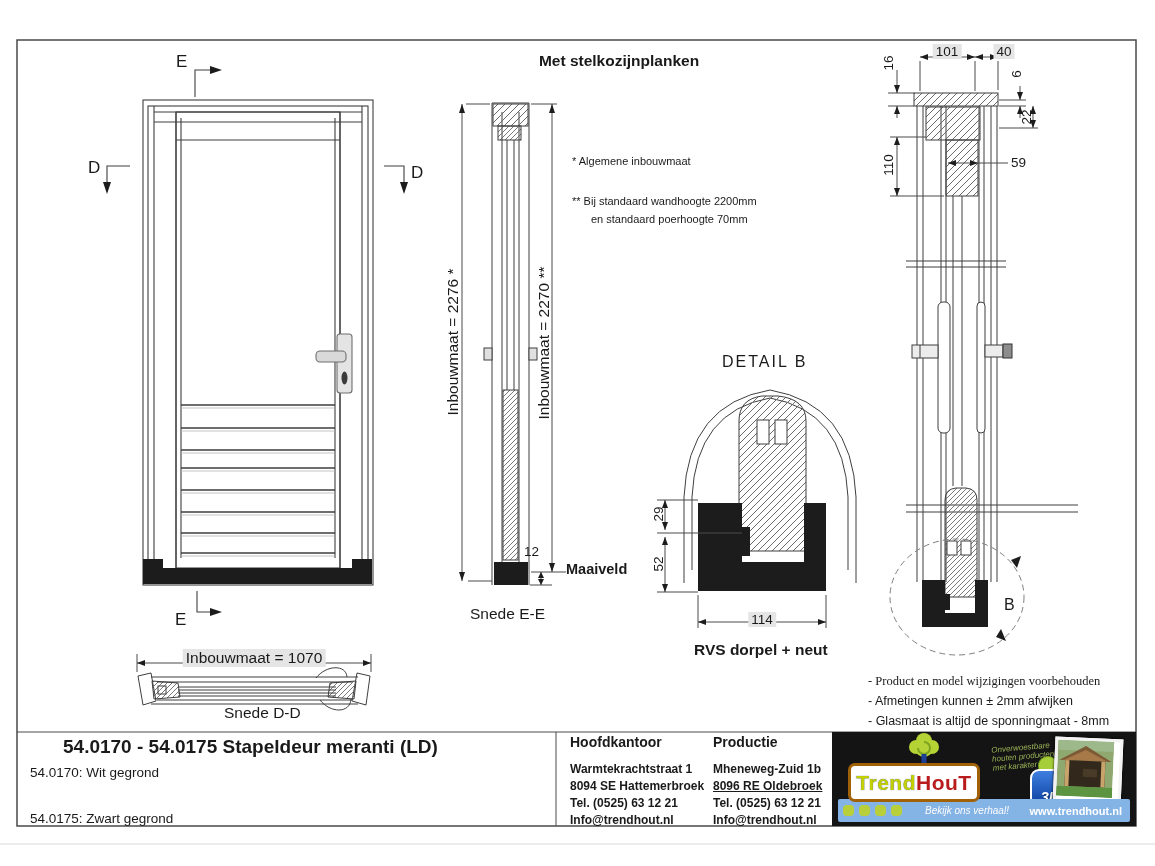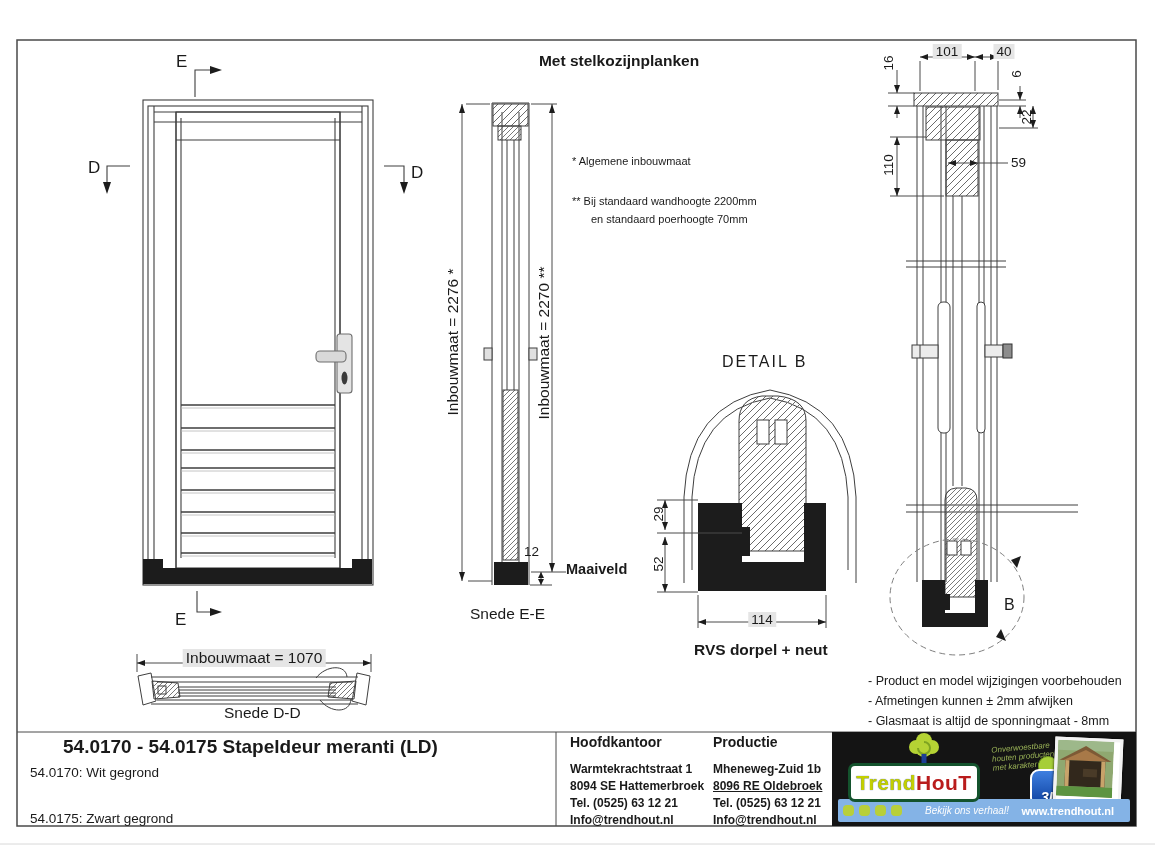--- a/index.html
+++ b/index.html
@@ -17,39 +17,39 @@
   .note{font-size:11px;text-align:right;}
   .remark{font-size:12.5px;}
   
   #titleblock-title{position:absolute;left:30px;top:736px;font-size:19px;font-weight:bold;z-index:3;margin-left:33px;}
   .variant{position:absolute;left:30px;font-size:13.5px;z-index:3;}
   .addr-h{position:absolute;top:734px;font-size:14px;font-weight:bold;z-index:3;}
   .addr-l{position:absolute;font-size:12px;font-weight:bold;z-index:3;}
   
   #brand{position:absolute;left:832px;top:732px;width:304px;height:94px;background:#141414;z-index:4;}
   #logo-box{position:absolute;left:16px;top:31px;width:126px;height:33px;background:#fff;
-    border:3px solid #14532d;border-radius:7px;display:flex;align-items:center;justify-content:center;
+    border:3px solid #a16207;border-radius:7px;display:flex;align-items:center;justify-content:center;
     font-size:21px;font-weight:bold;letter-spacing:0.5px;z-index:2;}
   #logo-box .y{color:#c3cf00;text-shadow:0 0 1px #1c3f94;}
   #logo-box .n{color:#b91c1c;}
   #logo-tree{position:absolute;left:70px;top:-1px;z-index:1;}
   #tagline{position:absolute;left:160px;top:11px;color:#9ab357;font-style:italic;font-size:8px;
     line-height:9px;transform:rotate(-5deg);}
   #badge3d{position:absolute;left:198px;top:37px;width:36px;height:34px;border:2px solid #fff;border-radius:9px;
     background:linear-gradient(180deg,#3f7fe0,#0b3f9e);display:flex;align-items:flex-end;justify-content:center;
     color:#fff;font-weight:bold;font-size:15px;font-style:italic;text-shadow:1px 1px 1px #062a66;}
   #badge-tree{position:absolute;left:206px;top:24px;width:18px;height:16px;background:#a6ce39;
     border-radius:50% 50% 40% 40%;border:1px solid #6d9421;}
   #photo{position:absolute;left:222px;top:6px;width:62px;height:62px;background:#fff;border:3px solid #f2f2f2;
     transform:rotate(2.5deg);box-shadow:0 0 3px #000;}
   #bluebar{position:absolute;left:6px;top:67px;width:292px;height:23px;background:#84b3e6;border-radius:2px;
     display:flex;align-items:center;}
   .sq{width:11px;height:11px;border-radius:4px;background:#b8cf3a;margin-left:5px;}
   #cta{margin-left:23px;color:#fdfdfd;font-style:italic;font-size:10px;}
-  #site{margin-left:auto;margin-right:16px;color:#fff;font-weight:bold;font-size:11px;}
+  #site{margin-left:auto;margin-right:8px;color:#fff;font-weight:bold;font-size:11px;}
 </style>
 </head>
 <body>
 
 <div id="sheet">
 
 <svg id="linework" width="1155" height="866" viewBox="0 0 1155 866">
   <defs>
     <pattern id="hA" patternUnits="userSpaceOnUse" width="7" height="7">
       <path d="M-1,8 L8,-1" stroke="#6b6b6b" stroke-width="1"></path>
@@ -237,21 +237,21 @@
 <div class="lbl" style="left:1004px;top:596px;font-size:16px;">B</div>
 
 <div class="lbl rot dim" style="left:888px;top:63px;">16</div>
 <div class="lbl c dim mask" style="left:947px;top:44px;">101</div>
 <div class="lbl c dim mask" style="left:1004px;top:44px;">40</div>
 <div class="lbl rot dim" style="left:1016px;top:74px;">6</div>
 <div class="lbl rot dim" style="left:1026px;top:117px;">22</div>
 <div class="lbl rot dim" style="left:888px;top:165px;">110</div>
 <div class="lbl dim" style="left:1011px;top:155px;">59</div>
 
-<div class="lbl remark" style="left:868px;top:674px;">- Product en model wijzigingen voorbehouden</div>
+<div class="lbl remark" style="left:868px;top:674px;font-family:Liberation Serif, serif;">- Product en model wijzigingen voorbehouden</div>
 <div class="lbl remark" style="left:868px;top:694px;">- Afmetingen kunnen ± 2mm afwijken</div>
 <div class="lbl remark" style="left:868px;top:714px;">- Glasmaat is altijd de sponningmaat - 8mm</div>
 
 <div id="titleblock-title">54.0170 - 54.0175 Stapeldeur meranti (LD)</div>
 <div class="variant" style="top:765px;">54.0170: Wit gegrond</div>
 <div class="variant" style="top:783px;margin-top:28px;">54.0175: Zwart gegrond</div>
 
 <div class="addr-h" style="left:570px;">Hoofdkantoor</div>
 <div class="addr-l" style="left:570px;top:762px;">Warmtekrachtstraat 1</div>
 <div class="addr-l" style="left:570px;top:779px;">8094 SE Hattemerbroek</div>

